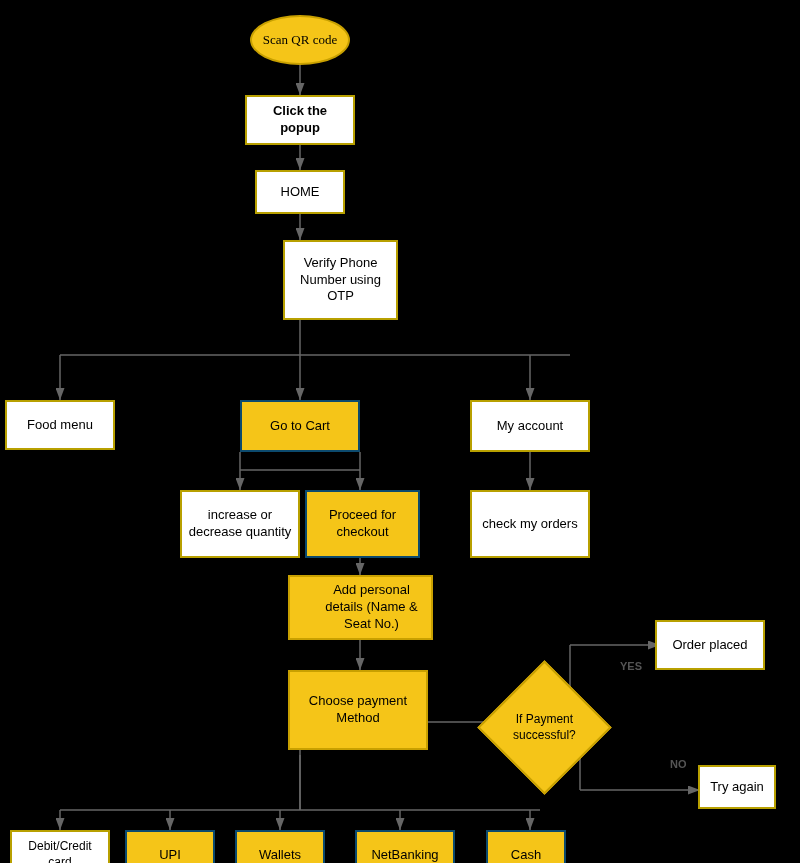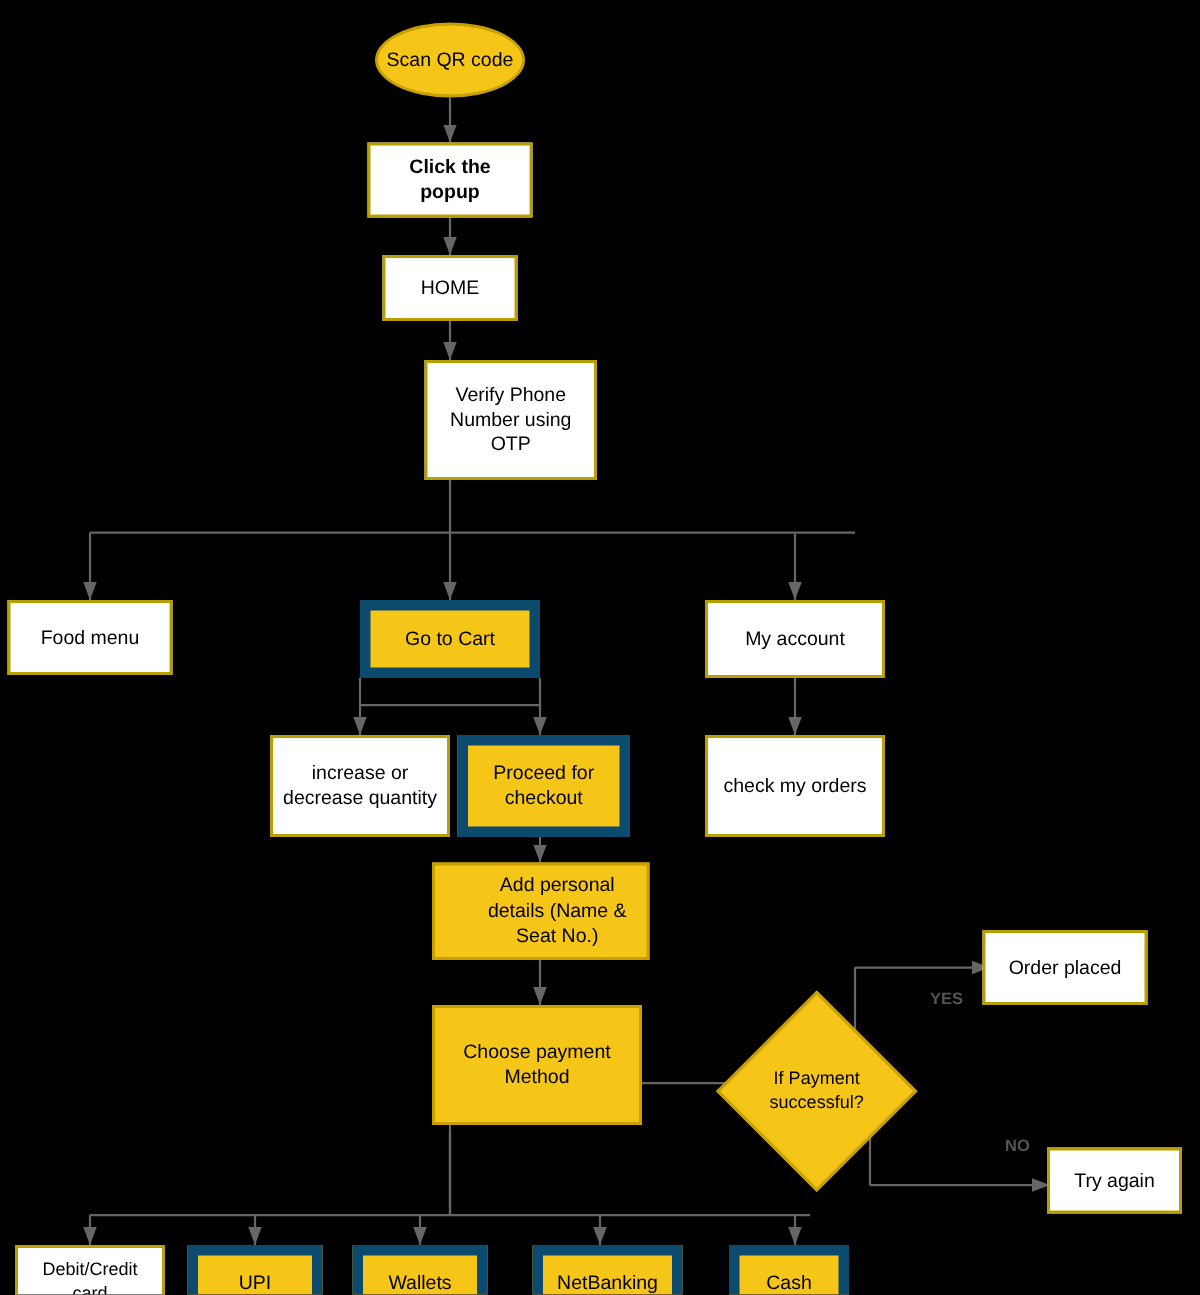--- a/index.html
+++ b/index.html
@@ -36,21 +36,21 @@
     }
     .node-rect {
       background: #fff;
       border: 2px solid #b8a000;
       width: 110px;
       min-height: 44px;
       padding: 4px 6px;
     }
     .node-rect-yellow {
       background: #f5c518;
-      border: 7px solid #0c4a6e;
+      border: 2px solid #0c4a6e;
       width: 120px;
       min-height: 50px;
       padding: 4px 12px;
     }
     .node-rect-yellow-wide {
       background: #f5c518;
       border: 2px solid #c8a000;
       width: 140px;
       min-height: 50px;
       padding: 4px 6px;
@@ -147,21 +147,21 @@
 
     <line x1="280" y1="810" x2="280" y2="830" marker-end="url(#arrowhead)"></line>
 
     <line x1="400" y1="810" x2="400" y2="830" marker-end="url(#arrowhead)"></line>
 
     <line x1="530" y1="810" x2="530" y2="830" marker-end="url(#arrowhead)"></line>
 
     <line x1="300" y1="755" x2="300" y2="810"></line>
   </svg>
 
-  <div class="node node-oval" style="left:250px; top:15px; width:100px; height:50px;">
+  <div class="node node-oval" style="left:250px; top:15px; width:100px; height:50px;font-family:Liberation Serif, serif;">
     <span>Scan QR code</span>
   </div>
 
   <div class="node node-rect" style="left:245px; top:95px; width:110px; height:50px;font-weight:bold;">
     <span>Click the popup</span>
   </div>
 
   <div class="node node-rect" style="left:255px; top:170px; width:90px; height:40px;">
     <span>HOME</span>
   </div>
@@ -209,21 +209,21 @@
   </div>
 
   <div class="node node-rect" style="left:655px; top:620px; width:110px; height:50px;">
     <span>Order placed</span>
   </div>
 
   <div class="arrow-label" style="left:620px; top:660px;">
     <span>YES</span>
   </div>
 
-  <div class="node node-rect" style="left:698px; top:765px; width:90px; height:44px;">
+  <div class="node node-rect" style="left:698px; top:765px; width:78px; height:44px;">
     <span>Try again</span>
   </div>
 
   <div class="arrow-label" style="left:622px; top:758px;margin-left:48px;">
     <span>NO</span>
   </div>
 
   <div class="node node-rect" style="left:10px; top:830px; width:100px; height:50px; font-size:12px;">
     <span>Debit/Credit card</span>
   </div>

